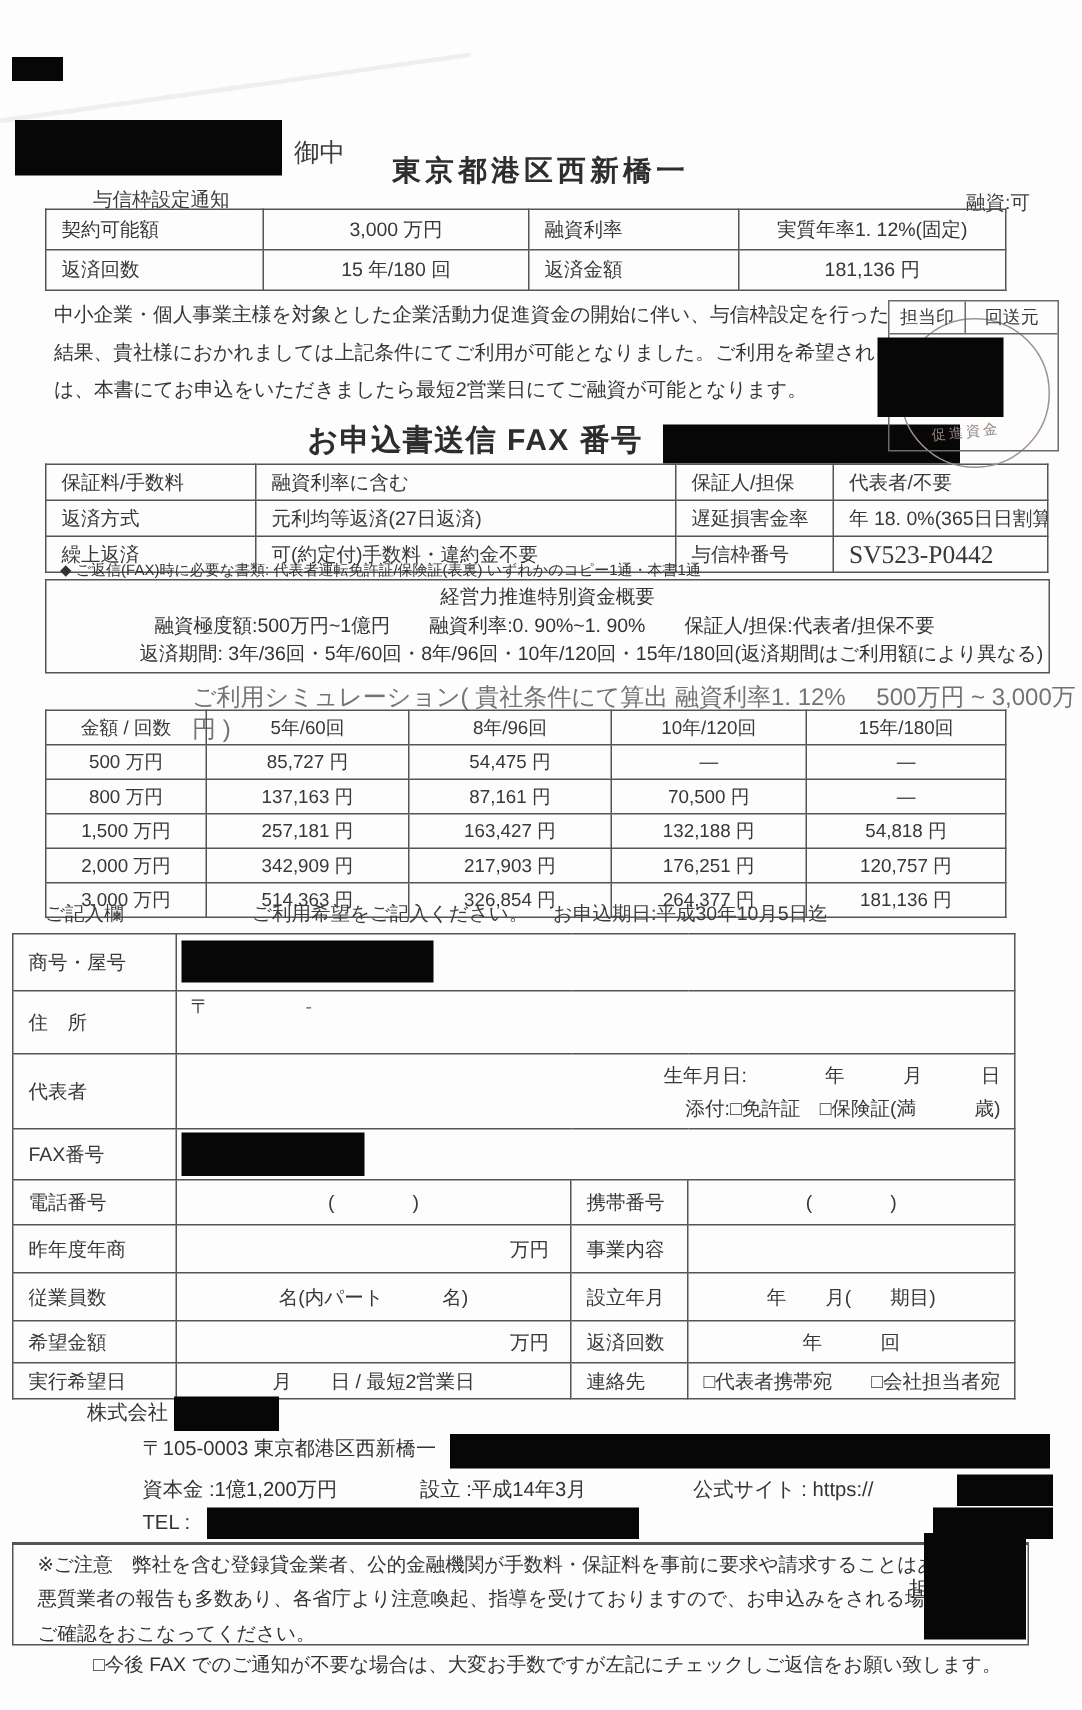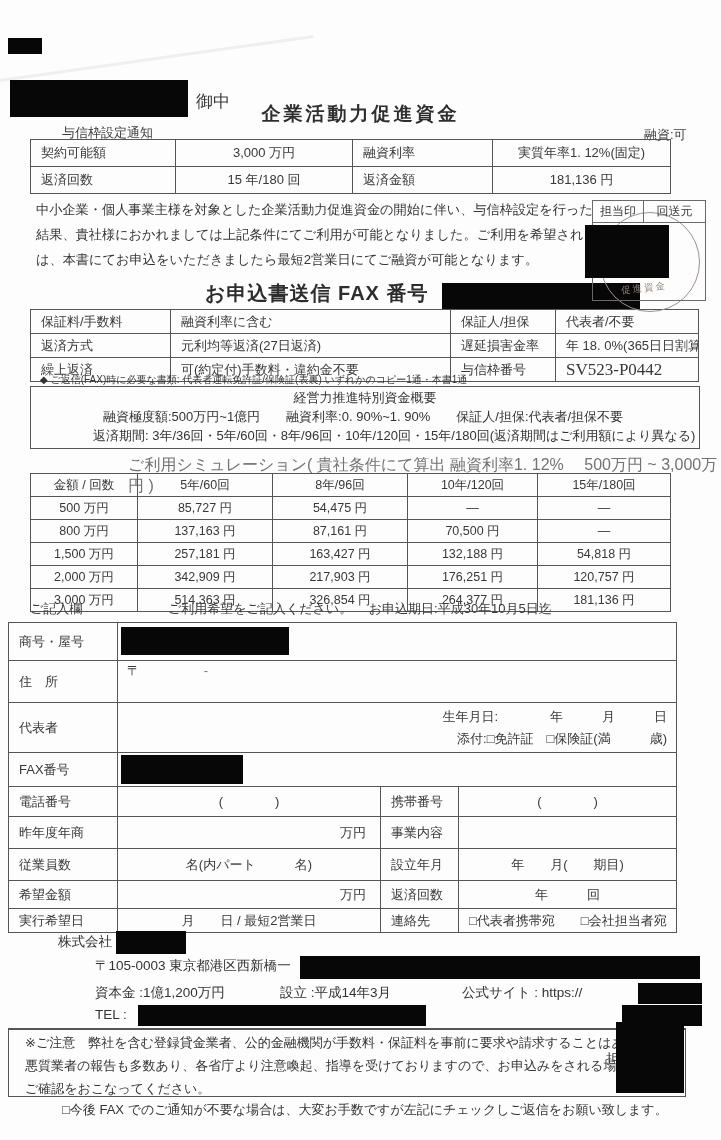--- a/index.html
+++ b/index.html
@@ -50,21 +50,21 @@
 <body>
 
 <div class="page">
 
   <div class="streak"></div>
   <div class="redact" style="left:8px;top:38px;width:34px;height:16px;"></div>
 
   <div class="redact" style="left:10px;top:80px;width:178px;height:37px;"></div>
   <div class="abs" style="left:196px;top:90px;font-size:17px;color:#3a3a3a;">御中</div>
 
-  <div class="abs doc-title">企業活動力促進資金</div>
+  <div class="abs doc-title">東京都港区西新橋一</div>
   <div class="abs small-label" style="left:62px;top:124px;">与信枠設定通知</div>
   <div class="abs small-label" style="left:644px;top:126px;">融資:可</div>
 
   <table class="abs terms">
     <colgroup>
         <col style="width:145px">
         <col style="width:177px">
         <col style="width:140px">
         <col style="width:178px">
       </colgroup>

